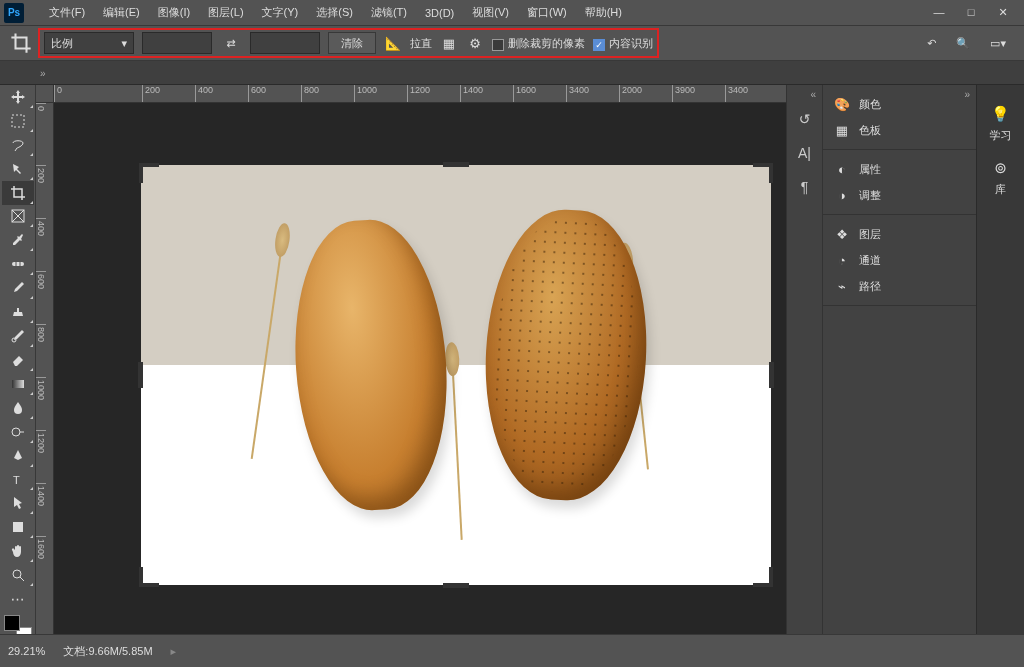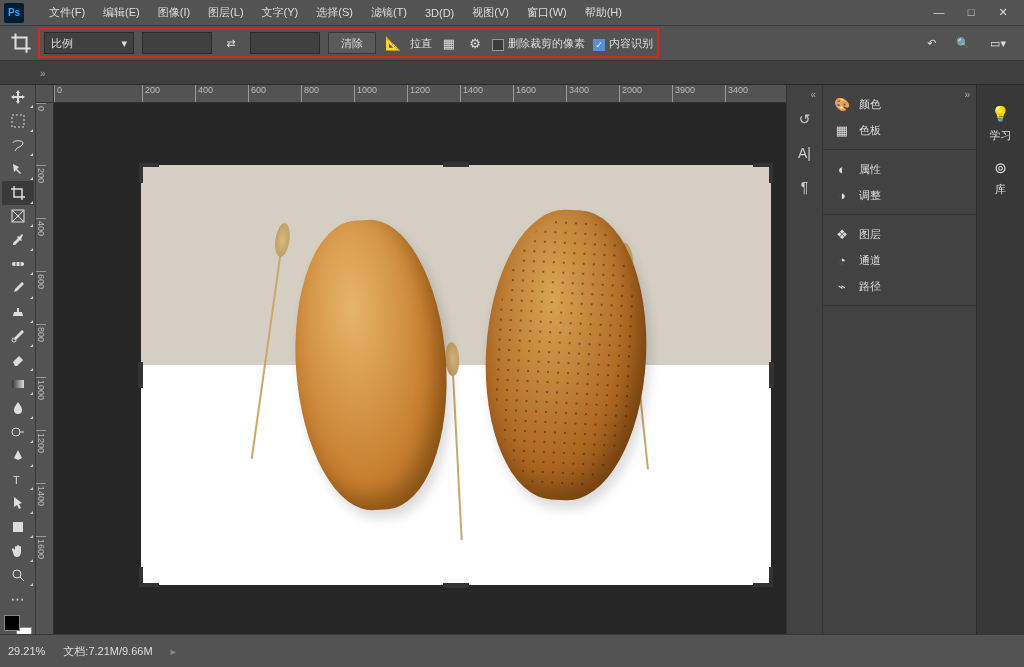--- a/index.html
+++ b/index.html
@@ -382,15 +382,15 @@
       </div>
     <div class="ritem">
         <span class="ri">⊚</span>
         <span>库</span>
       </div>
   </div>
 </div>
 
 <div class="statusbar">
   <span>29.21%</span>
-  <span><span>文档:</span><span>7.21M/9.66M</span></span>
+  <span><span>文档:</span><span>9.66M/5.85M</span></span>
   <span class="sep">▸</span>
 </div>
 
 </body></html>

